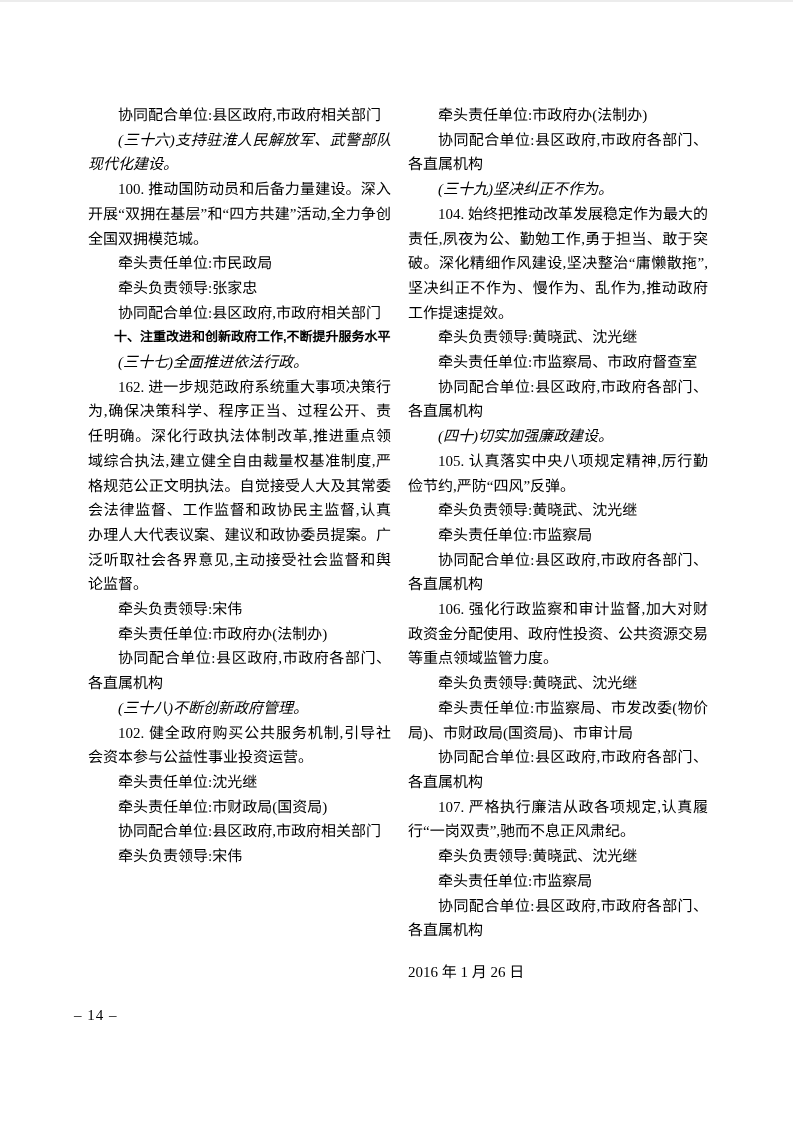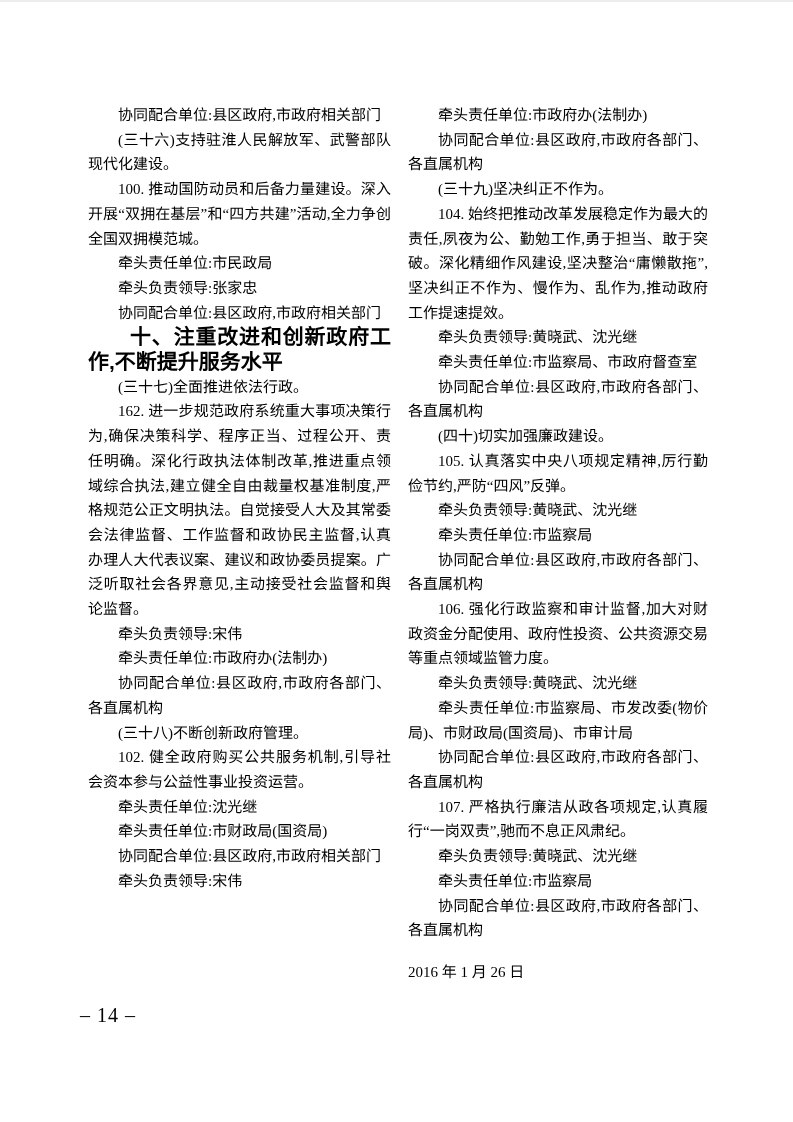--- a/index.html
+++ b/index.html
@@ -31,38 +31,39 @@
   .column.left  { left: 88px;  width: 303px; }
   .column.right { left: 408px; width: 300px; }
   .column p {
     margin: 0;
     padding: 0;
     text-align: justify;
     text-indent: 2em;
   }
   .t-detail { text-align: left; }
   .t-kai {
+    font-style: italic;
     font-family: "Liberation Serif", "DejaVu Serif", serif;
   }
   .t-head {
     font-weight: bold;
     font-family: "Liberation Sans", "DejaVu Sans", sans-serif;
-    font-size: 21px;
+    font-size: 13px;
   }
   .t-date {
     text-indent: 0 !important;
     text-align: left;
     padding-right: 38px !important;
     margin-top: 17px !important;
   }
   .page-number {
     position: absolute;
-    left: 80px;
+    left: 74px;
     top: 1003px;
-    font-size: 20px;
+    font-size: 15px;
     letter-spacing: 1px;
     white-space: nowrap;
   }
 </style>
 </head>
 <body>
 
 <div class="page">
   <div class="scan-edge"></div>
 

